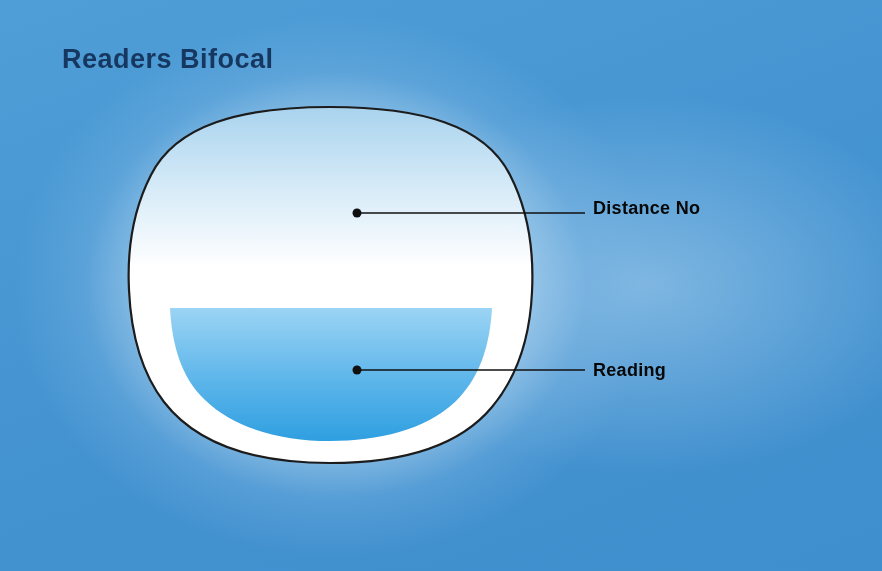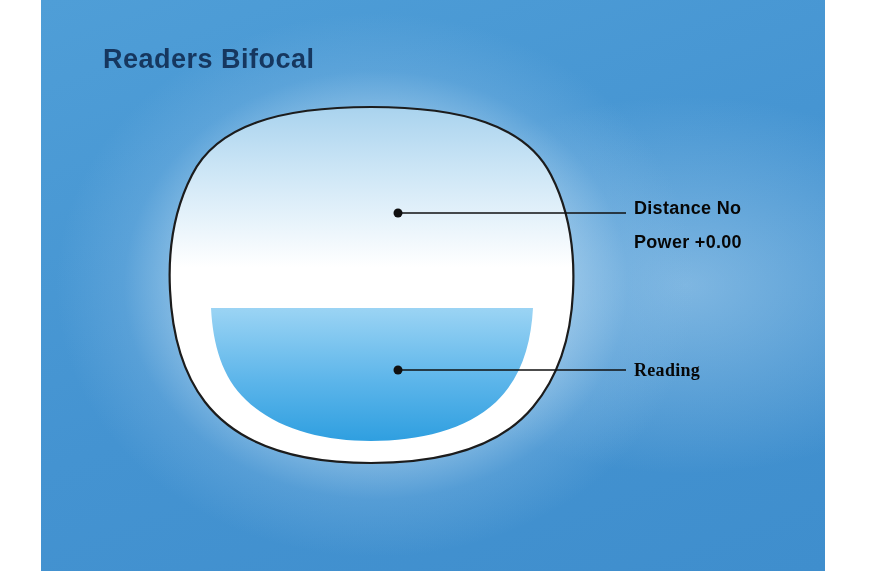--- a/index.html
+++ b/index.html
@@ -2,34 +2,33 @@
 <html><head>
 <meta charset="utf-8">
 <style>
   html, body {
     margin: 0;
     padding: 0;
     font-family: "Liberation Sans", sans-serif;
   }
   .stage {
     position: relative;
-    width: 784px;
+    width: 882px;
     height: 571px;
     overflow: hidden;
     background:
       radial-gradient(ellipse 400px 340px at 335px 285px,
         rgba(238,247,253,0.95) 0%,
         rgba(195,224,244,0.75) 40%,
         rgba(130,185,228,0.30) 63%,
         rgba(130,185,228,0) 80%),
       radial-gradient(ellipse 430px 270px at 645px 285px,
         rgba(175,212,239,0.55) 0%,
         rgba(175,212,239,0) 70%),
       linear-gradient(160deg, #4f9ed7 0%, #4493d1 55%, #3f8ecd 100%);
-    margin-left: 41px;
   }
   .title {
     position: absolute;
     left: 62px;
     top: 44px;
     font-size: 27px;
     font-weight: 600;
     letter-spacing: 0.5px;
     color: #16375f;
     user-select: none;
@@ -48,21 +47,20 @@
     letter-spacing: 0.3px;
     user-select: none;
   }
   .label-distance {
     left: 593px;
     top: 191px;
   }
   .label-reading {
     left: 593px;
     top: 353px;
-    font-family: Liberation Serif, serif;
   }
 </style>
 </head>
 <body>
 
 <div class="stage">
 
   <div class="title">Readers Bifocal</div>
 
   <svg class="lens-svg" width="882" height="571" viewBox="0 0 882 571">
@@ -99,18 +97,17 @@
 
     <line x1="361" y1="213" x2="585" y2="213" stroke="#101010" stroke-width="1.7"></line>
     <circle cx="357" cy="213" r="4.5" fill="#101010"></circle>
 
     <line x1="361" y1="370" x2="585" y2="370" stroke="#101010" stroke-width="1.7"></line>
     <circle cx="357" cy="370" r="4.5" fill="#101010"></circle>
   </svg>
 
   <div class="callout-label label-distance">
     <div>Distance No</div>
-    <div>Power +0.00</div>
   </div>
 
   <div class="callout-label label-reading">Reading</div>
 
 </div>
 
 </body></html>

